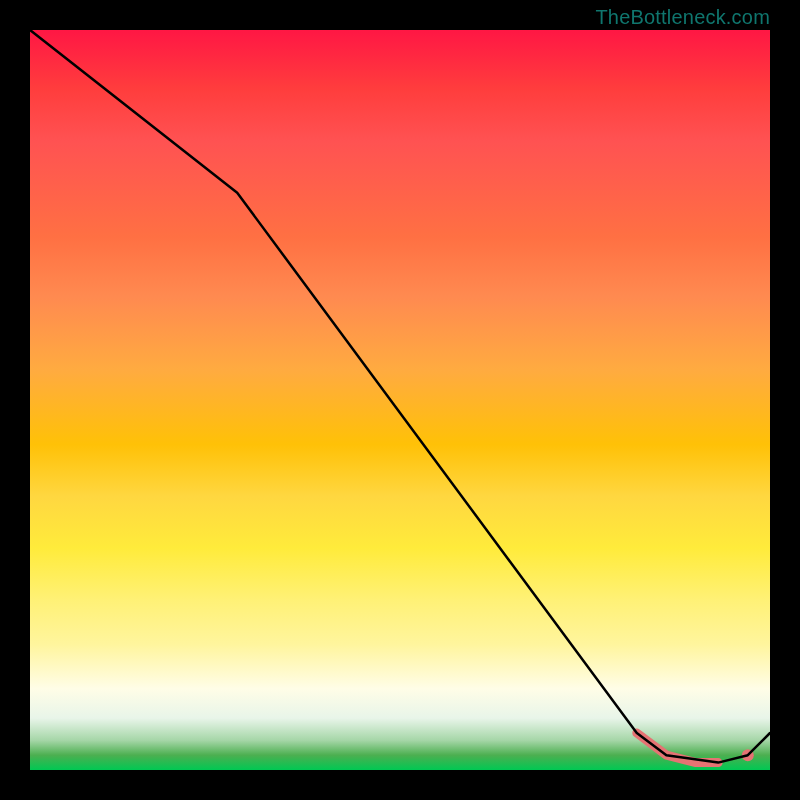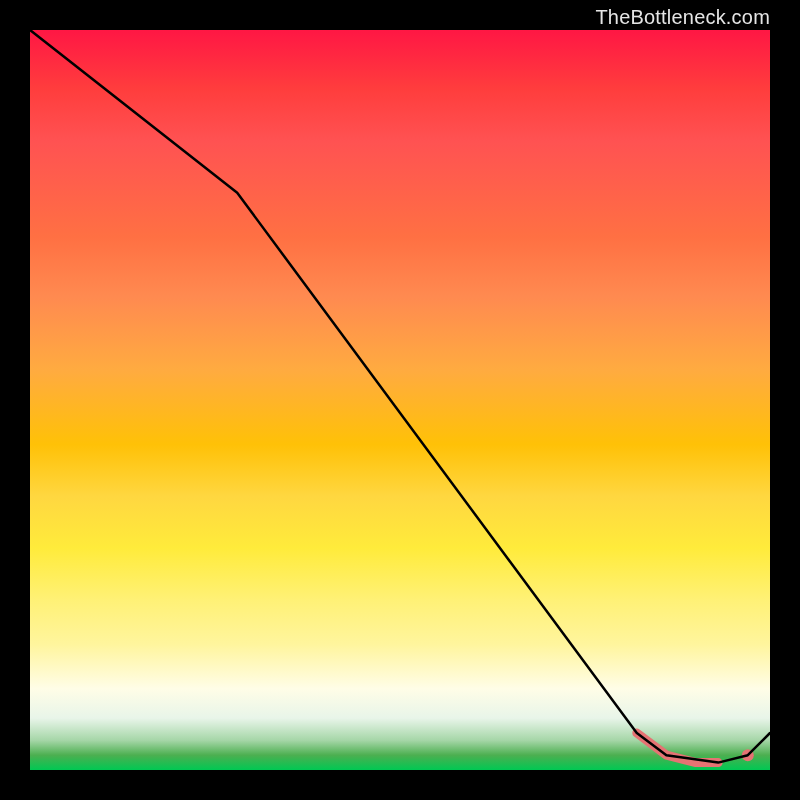--- a/index.html
+++ b/index.html
@@ -34,21 +34,21 @@
       #4caf50 98%,
       #00c853 100%
     );
   }
   .watermark {
     position: absolute;
     top: 6px;
     right: 30px;
     font-family: Arial, Helvetica, sans-serif;
     font-size: 20px;
-    color: #e5e5e5;
+    color: #0f766e;
     letter-spacing: 0.2px;
   }
   svg.curve {
     position: absolute;
     left: 0; top: 0;
     width: 740px;
     height: 740px;
     overflow: visible;
   }
   .main-line {

